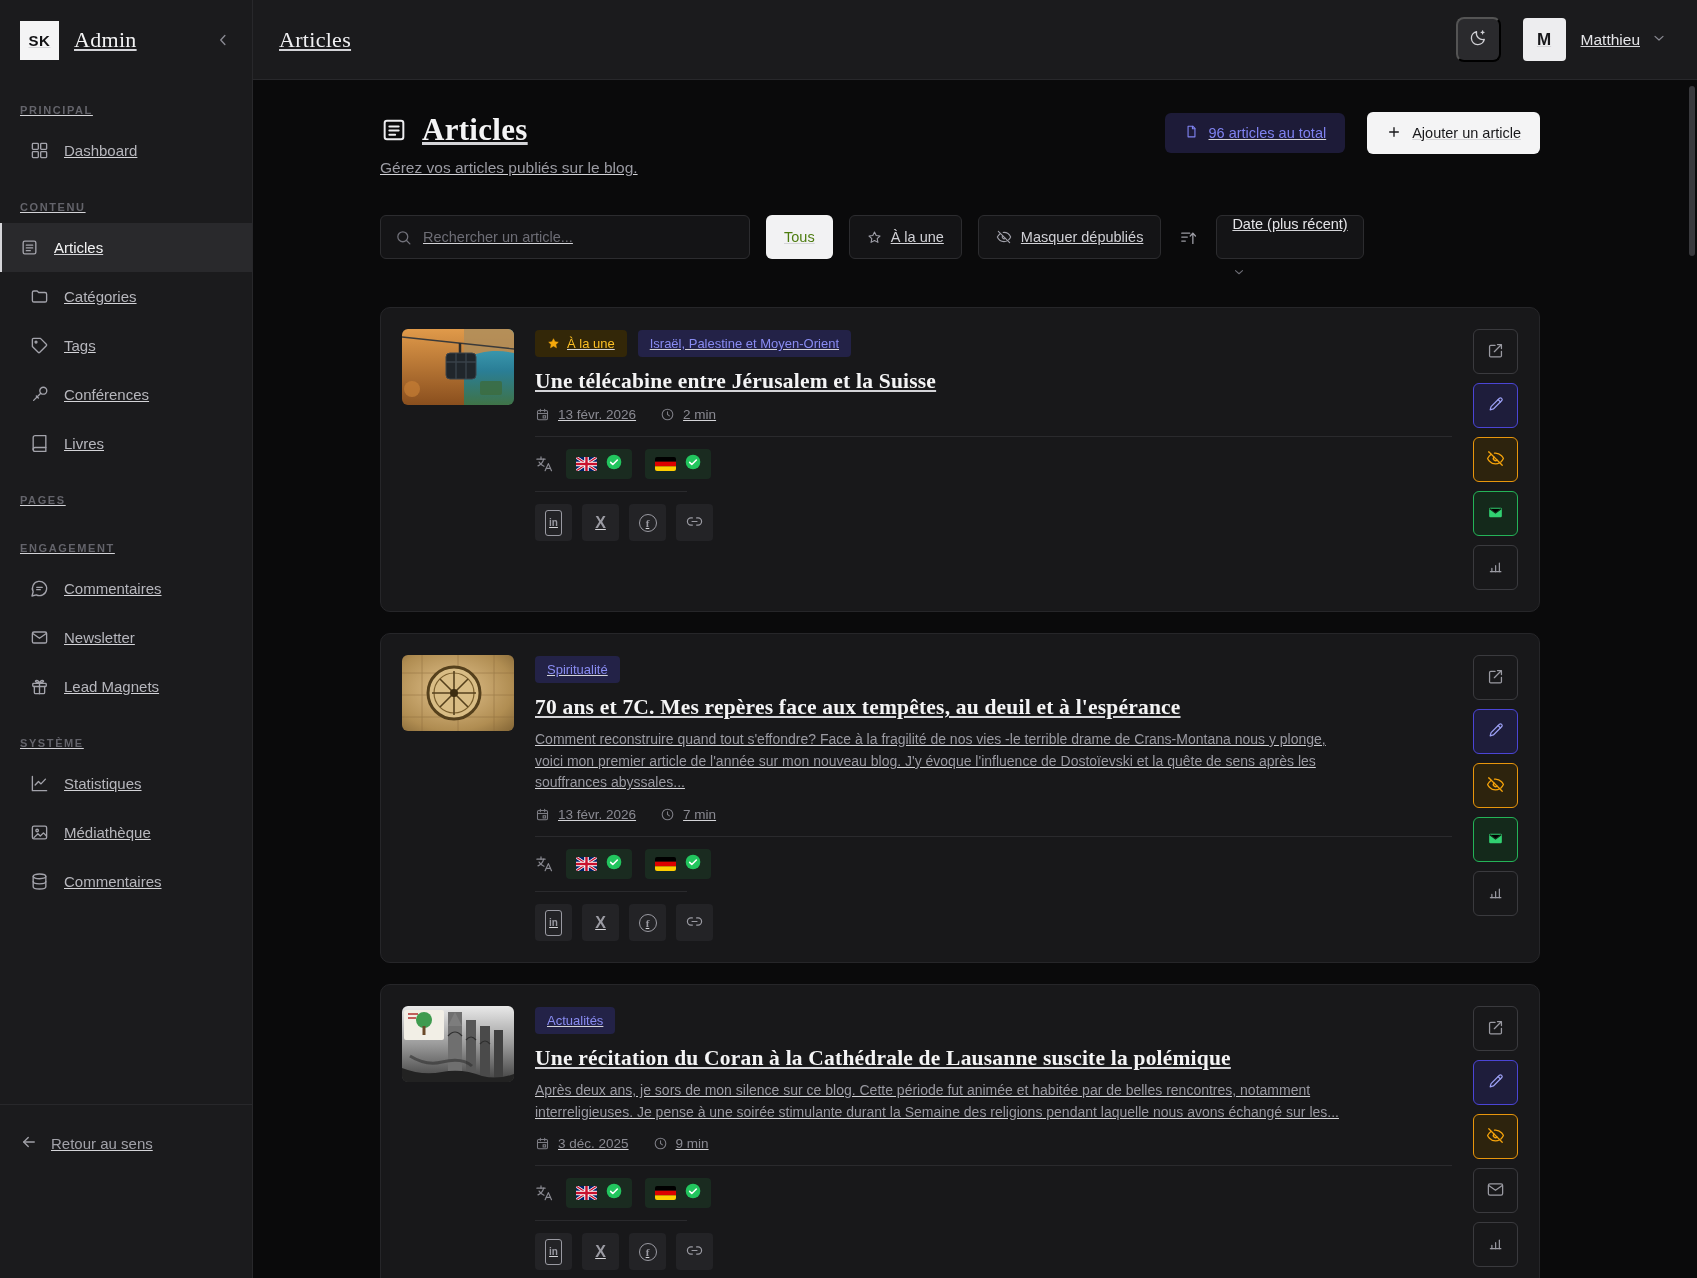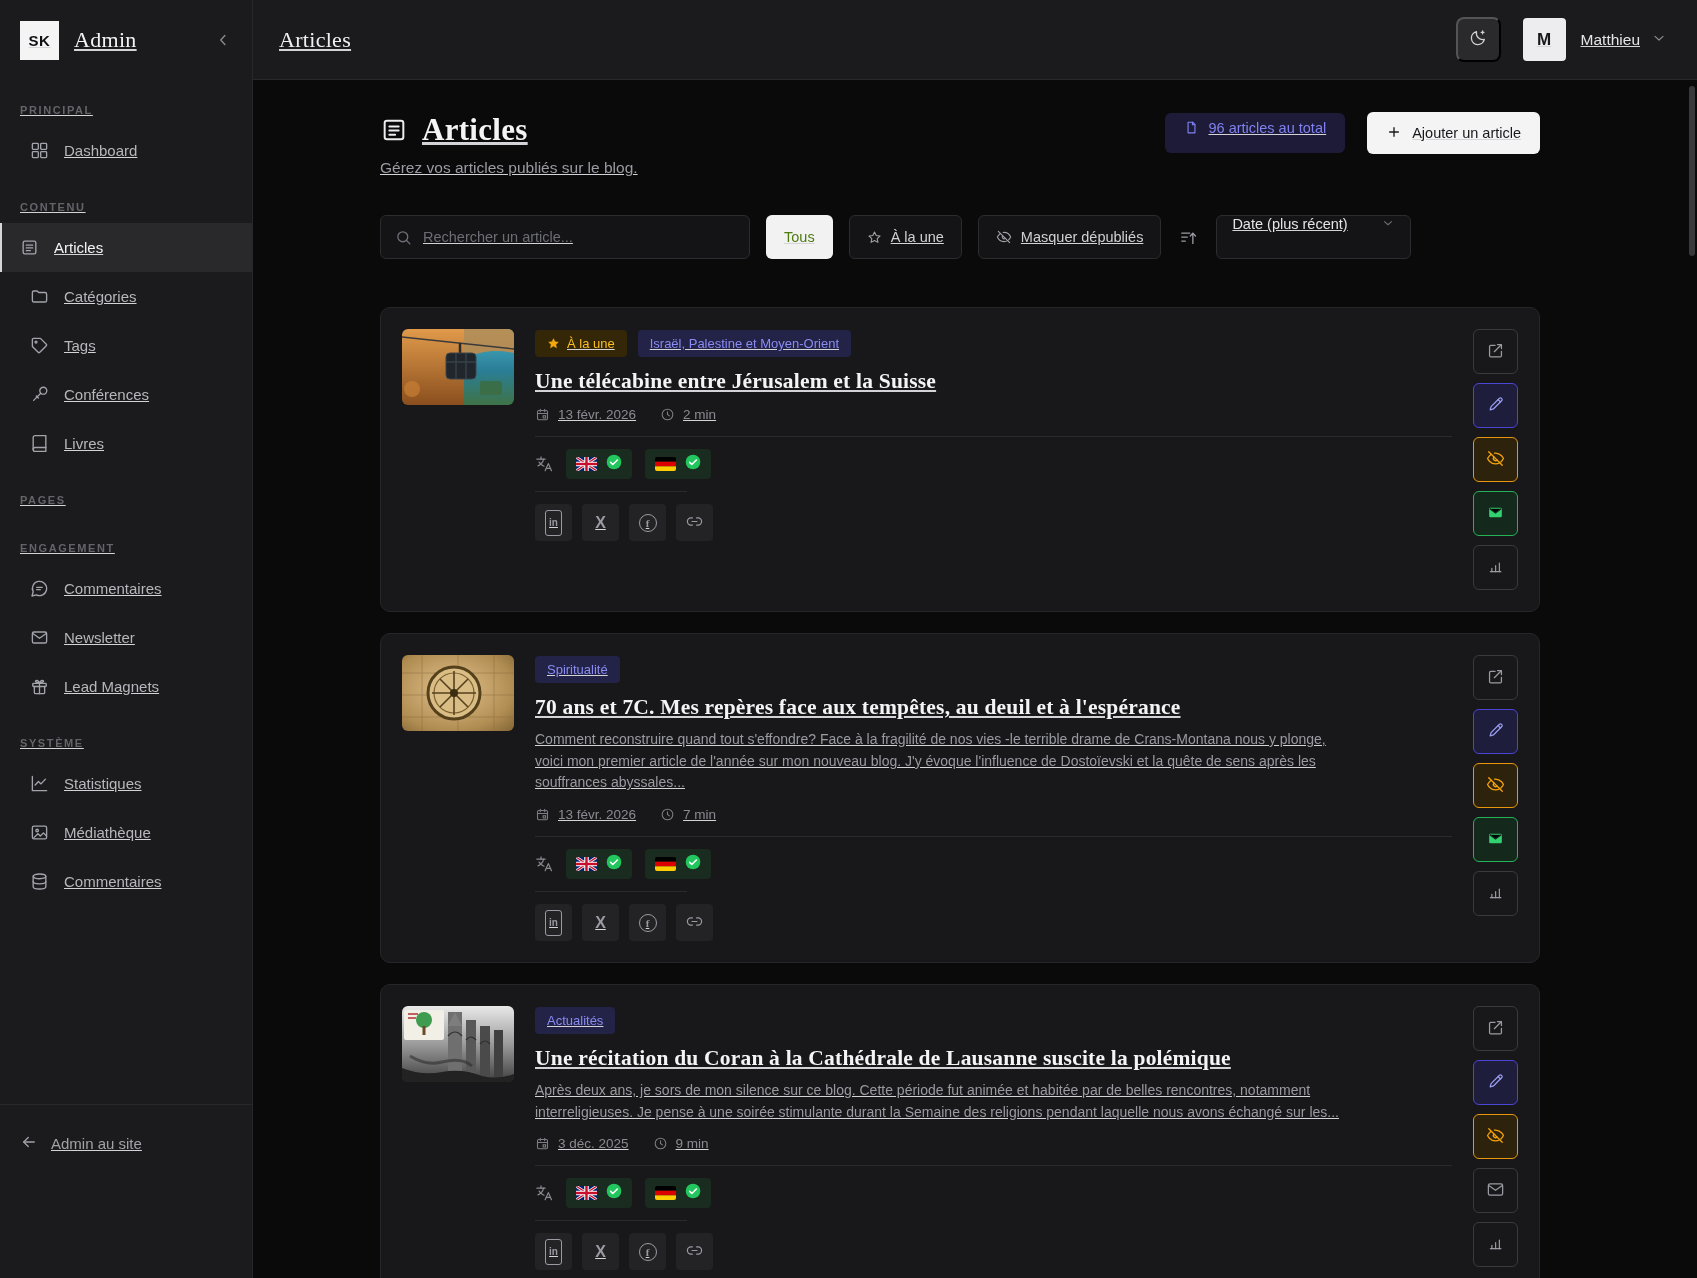--- a/index.html
+++ b/index.html
@@ -47,43 +47,43 @@
     background:#39393d; border-radius:3px; }
 
   
   .page-head { margin-top:32px; display:flex; align-items:flex-start; }
   .ph-left { }
   .ph-title-row { display:flex; align-items:center; gap:14px; }
   .ph-icon { color:#ededf0; display:flex; }
   h1.page-title { font-size:31px; font-weight:600; color:#f4f4f5; letter-spacing:.3px; }
   .page-sub { margin-top:11px; font-size:15.5px; color:#9b9ba3; }
   .ph-right { margin-left:auto; display:flex; gap:22px; align-items:center; }
-  .total-badge { height:40px; display:flex; align-items:flex-start; gap:10px; background:#1d1b38;
-    border-radius:6px; padding:7px 19px; color:#7f82f0; font-size:14.5px; }
+  .total-badge { height:40px; display:flex; align-items:center; gap:10px; background:#1d1b38;
+    border-radius:6px; padding:0 19px; color:#7f82f0; font-size:14.5px; }
   .add-btn { height:42px; display:flex; align-items:center; gap:10px; background:#f4f4f5;
     border:none; border-radius:6px; padding:0 19px; color:#18181b; font-size:14.5px;
     font-family:inherit; cursor:pointer; }
 
   
   .filters { margin-top:38px; display:flex; align-items:center; gap:16px; }
   .search-box { width:370px; height:44px; background:#141416; border:1px solid #2c2c2f;
     border-radius:6px; display:flex; align-items:center; padding:0 14px; gap:11px; }
   .search-box input { flex:1; background:transparent; border:none; outline:none; color:#d4d4d8;
     font-size:14.5px; font-family:inherit; }
   .search-box input::placeholder { color:#6d6d75; }
   .search-icn { color:#71717a; display:flex; }
   .fbtn { height:44px; border-radius:6px; display:flex; align-items:center; gap:9px;
     font-size:14.5px; font-family:inherit; cursor:pointer; }
   .fbtn.solid { background:#f2f2f3; color:#4d7c0f; border:none; padding:0 18px; }
   .fbtn.ghost { background:#141416; color:#d0d0d5; border:1px solid #2c2c2f; padding:0 17px; }
   .fbtn .icn { color:#a1a1aa; display:flex; }
   .sort-icn { color:#9a9aa2; display:flex; cursor:pointer; margin:0 2px; }
   .date-select { height:44px; background:#141416; border:1px solid #2c2c2f; border-radius:6px;
     display:flex; align-items:flex-start; gap:33px; padding:0 15px; font-size:14.5px; color:#e4e4e7;
-    cursor:pointer; }
+    cursor:pointer;flex-direction:column; }
   .date-select .caret { color:#6d6d75; display:flex; }
 
   
   .cards { margin-top:48px; display:flex; flex-direction:column; gap:21px; }
   .card { background:#18181a; border:1px solid #262629; border-radius:10px; padding:21px;
     display:flex; gap:21px; }
   .thumb { width:112px; height:76px; border-radius:6px; overflow:hidden; flex:0 0 auto; }
   .thumb svg { display:block; }
   .card-body { flex:1; min-width:0; padding-top:1px; }
   .badge-row { display:flex; gap:11px; margin-bottom:12px; }
@@ -391,21 +391,21 @@
           <span>Commentaires</span>
         </div>
       </div>
     </nav>
 
     <div class="side-foot">
       <div class="back-link">
         <span class="icn"><svg width="18" height="18" viewBox="0 0 24 24" fill="none" stroke="currentColor" stroke-width="1.8" stroke-linecap="round" stroke-linejoin="round">
               <use href="#i-arrowleft"></use>
             </svg></span>
-        <span>Admin au site</span>
+        <span>Retour au sens</span>
       </div>
     </div>
   </aside>
 
   <div class="main">
     <header class="topbar">
       <div class="topbar-title serif">Articles</div>
       <div class="topbar-right">
         <button class="theme-btn">
           <span><svg width="20" height="20" viewBox="0 0 24 24" fill="none" stroke="currentColor" stroke-width="1.6" stroke-linecap="round" stroke-linejoin="round">

